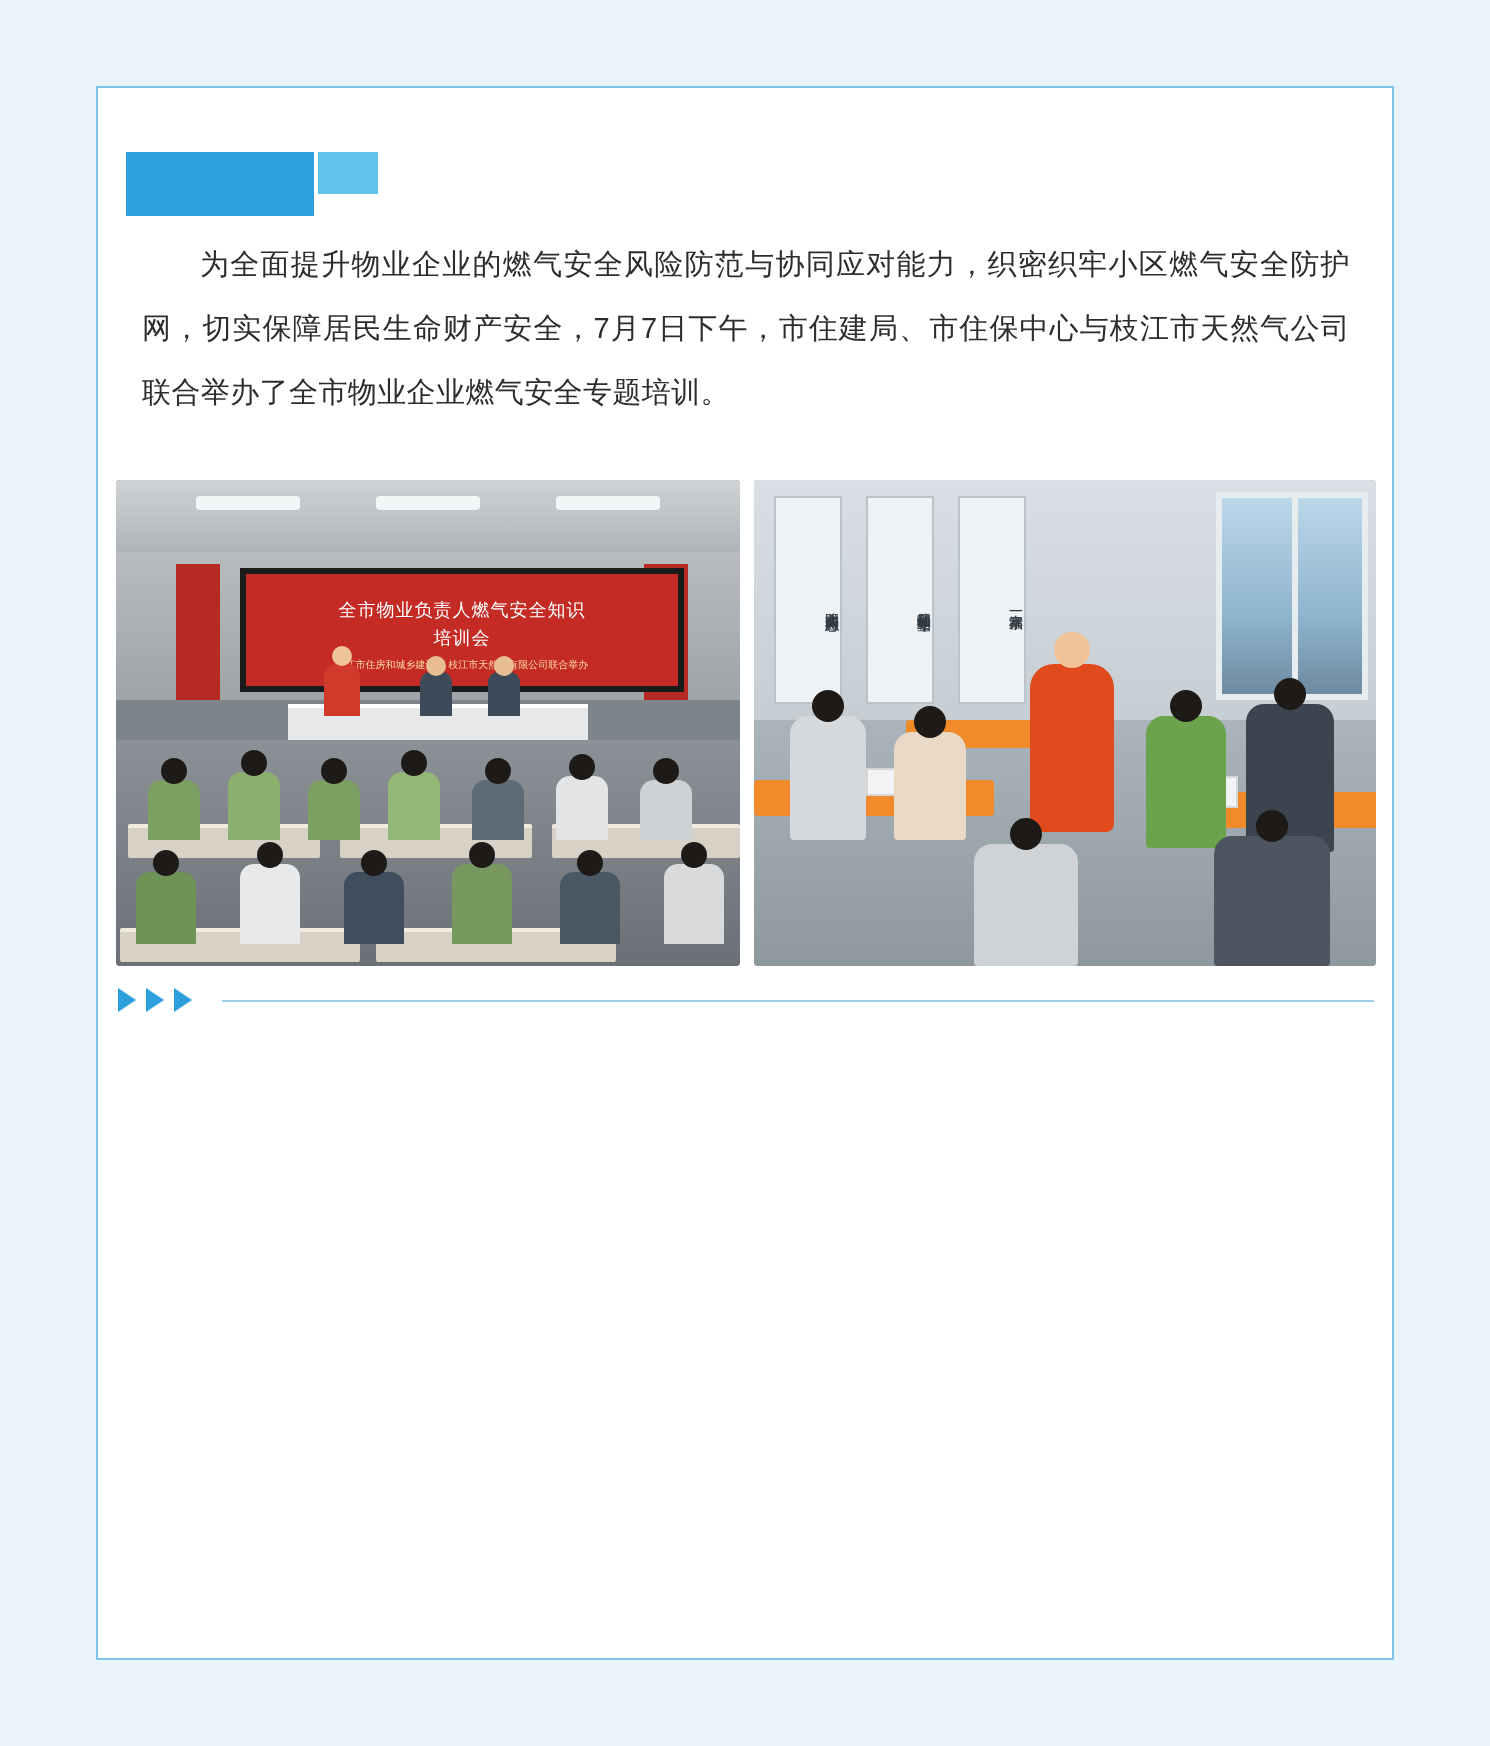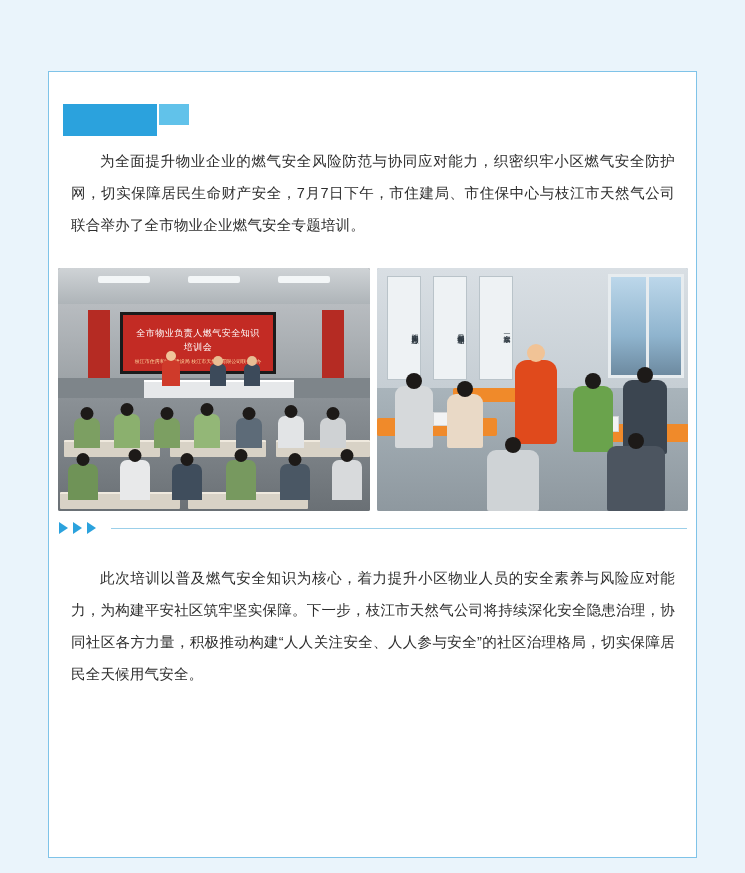--- a/index.html
+++ b/index.html
@@ -22,21 +22,20 @@
   }
   .article-card {
     position: absolute;
     left: 48px;
     top: 43px;
     width: 649px;
     height: 787px;
     box-sizing: border-box;
     border: 1px solid #7fc3e8;
     background: #ffffff;
-    margin-top: 28px;
   }
   
   .deco-blocks {
     position: absolute;
     left: 14px;
     top: 32px;
     width: 126px;
     height: 32px;
   }
   .deco-bar-main {
@@ -102,21 +101,21 @@
   }
   .pc-light {
     position: absolute; top: 8px; width: 52px; height: 7px;
     background: #f3f6f7; border-radius: 2px;
   }
   .pc-wall {
     position: absolute; left: 0; top: 36px; width: 100%; height: 86px;
     background: linear-gradient(180deg,#b8bcc0 0%, #9aa0a4 100%);
   }
   .pc-screen {
-    position: absolute; left: 62px; top: 44px; width: 156px; height: 62px;
+    position: absolute; left: 62px; top: 44px; width: 222px; height: 62px;
     background: #c32b24;
     border: 3px solid #1b1b1b;
     box-sizing: border-box;
   }
   .pc-screen-title {
     position: absolute; left: 0; right: 0; top: 12px;
     text-align: center; color: #ffffff; font-size: 9px; line-height: 13px;
     letter-spacing: 0.5px;
   }
   .pc-screen-sub {
@@ -340,17 +339,16 @@
     </div>
 
     <div class="divider-row">
       <div class="arrow"></div>
       <div class="arrow"></div>
       <div class="arrow"></div>
       <div class="divider-line"></div>
     </div>
 
     <div class="body-box">
-      <p class="body-text indent">此次培训以普及燃气安全知识为核心，着力提升小区物业人员的安全素养与风险应对能力，为构建平安社区筑牢坚实保障。下一步，枝江市天然气公司将持续深化安全隐患治理，协同社区各方力量，积极推动构建“人人关注安全、人人参与安全”的社区治理格局，切实保障居民全天候用气安全。</p>
     </div>
 
   </div>
 </div>
 
 </body></html>

